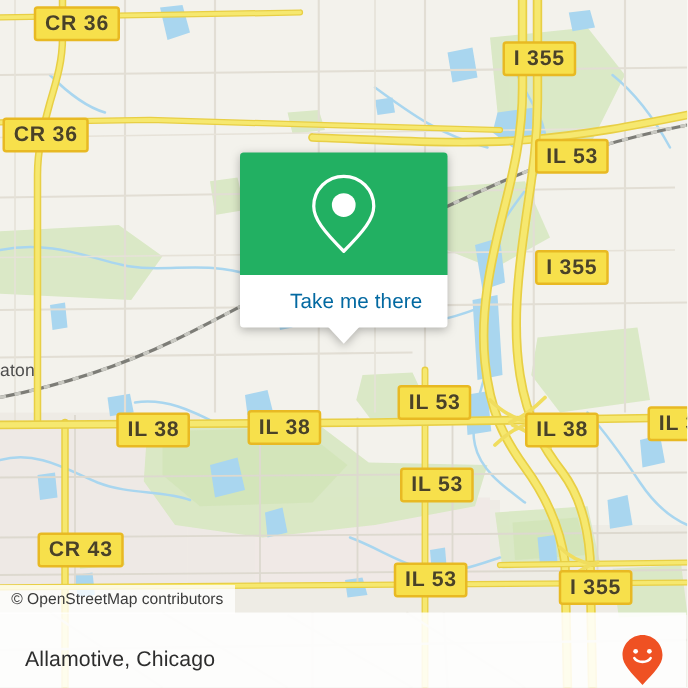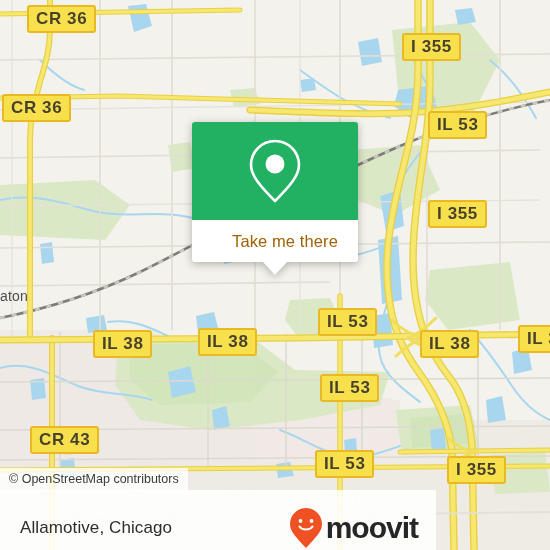--- a/index.html
+++ b/index.html
@@ -83,21 +83,21 @@
     background: #ffffff;
     height: 42px;
     border-radius: 0 0 3px 3px;
     display: flex;
     align-items: center;
     justify-content: center;
   }
   #callout-foot-text {
     font-family: "Liberation Sans", sans-serif;
     font-size: 16.5px;
-    color: #a16207;
+    color: #0369a1;
     letter-spacing: .1px;
     margin-left: 20px;
   }
   #callout-tail {
     position: absolute;
     left: 50%;
     bottom: -13px;
     margin-left: -13px;
     width: 0; height: 0;
     border-left: 13px solid transparent;
@@ -117,21 +117,21 @@
     color: #3b3b3b;
     white-space: nowrap;
     text-align: right;
   }
 
   
   #footer {
     position: absolute;
     left: 0;
     bottom: 0;
-    width: 436px;
+    width: 549px;
     height: 60px;
     background: rgba(255,255,255,.88);
     display: flex;
     align-items: center;
     justify-content: space-between;
     box-sizing: border-box;
     padding: 16px 18px 0 20px;
   }
   #footer-title {
     font-family: "Liberation Sans", sans-serif;
@@ -400,17 +400,16 @@
 
   <div id="footer">
     <div id="footer-title">Allamotive, Chicago</div>
     <div id="brand">
       <svg width="34" height="42" viewBox="0 0 34 42">
         <path d="M17 1 C8.2 1 1 8.2 1 17 C1 25 8 31 17 41 C26 31 33 25 33 17 C33 8.2 25.8 1 17 1 Z" fill="#ef5123"></path>
         <circle cx="11.5" cy="14" r="1.9" fill="#ffffff"></circle>
         <circle cx="22.5" cy="14" r="1.9" fill="#ffffff"></circle>
         <path d="M10.5 19.5 C13 23.5 21 23.5 23.5 19.5" fill="none" stroke="#ffffff" stroke-width="2.1" stroke-linecap="round"></path>
       </svg>
-      <span id="brand-word">moovit</span>
     </div>
   </div>
 
 </div>
 
 </body></html>

